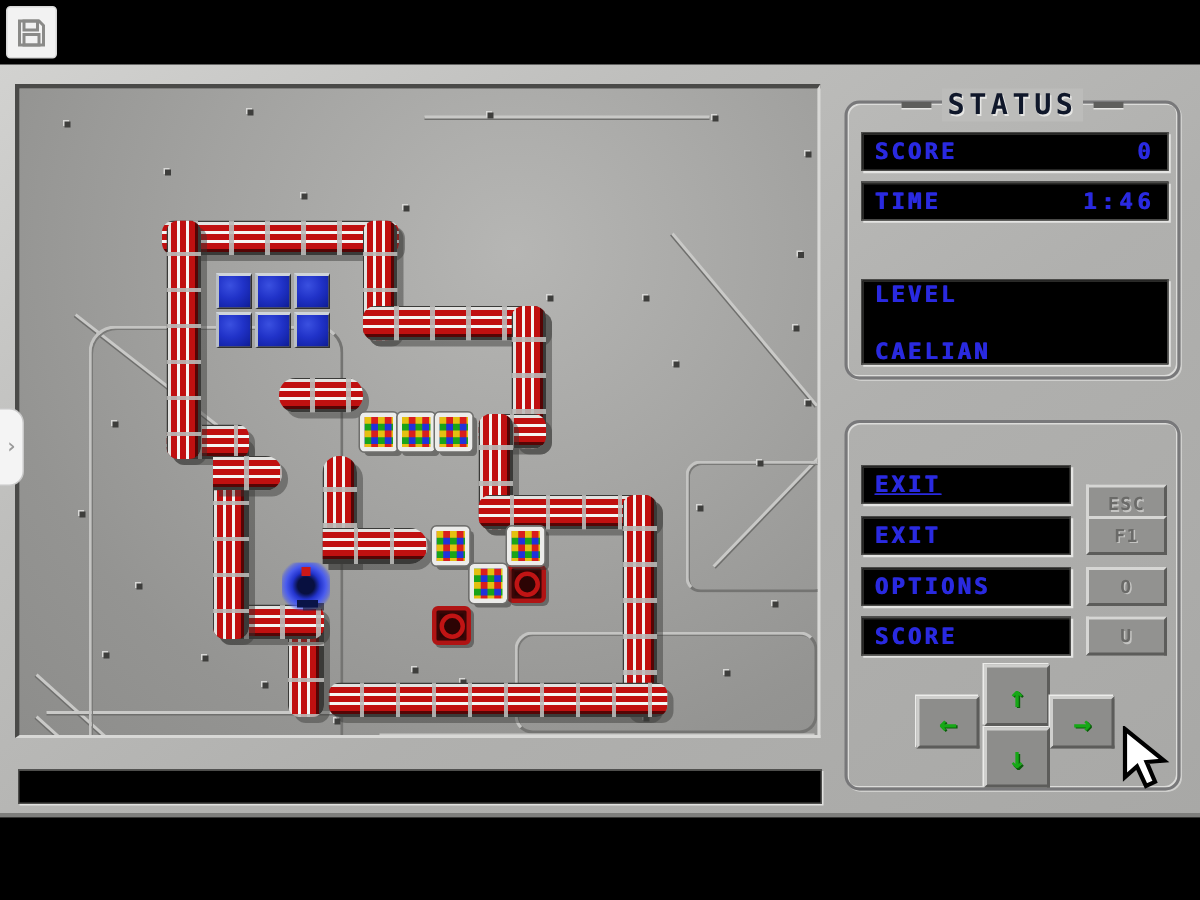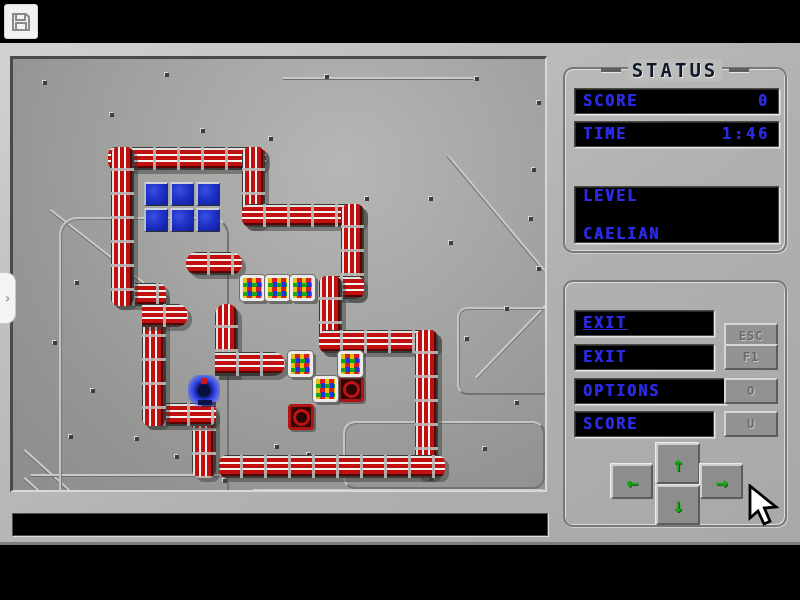--- a/index.html
+++ b/index.html
@@ -247,21 +247,21 @@
       <div class="lcd" style="left:9px; top:28px; width:140px; height:26px; cursor:pointer;text-decoration:underline;">
         <span>EXIT</span>
       </div>
       <div class="keycap" style="left:159px; top:41px;">ESC</div>
 
       <div class="lcd" style="left:9px; top:62px; width:140px; height:26px; cursor:pointer;">
         <span>EXIT</span>
       </div>
       <div class="keycap" style="left:159px; top:62px;">F1</div>
 
-      <div class="lcd" style="left:9px; top:96px; width:152px; height:26px; cursor:pointer;">
+      <div class="lcd" style="left:9px; top:96px; width:140px; height:26px; cursor:pointer;">
         <span>OPTIONS</span>
       </div>
       <div class="keycap" style="left:159px; top:96px;">O</div>
 
       <div class="lcd" style="left:9px; top:129px; width:140px; height:26px; cursor:pointer;">
         <span>SCORE</span>
       </div>
       <div class="keycap" style="left:159px; top:129px;">U</div>
 
       <div class="dpad-btn" style="left:91px; top:161px; width:44px; height:41px;">

